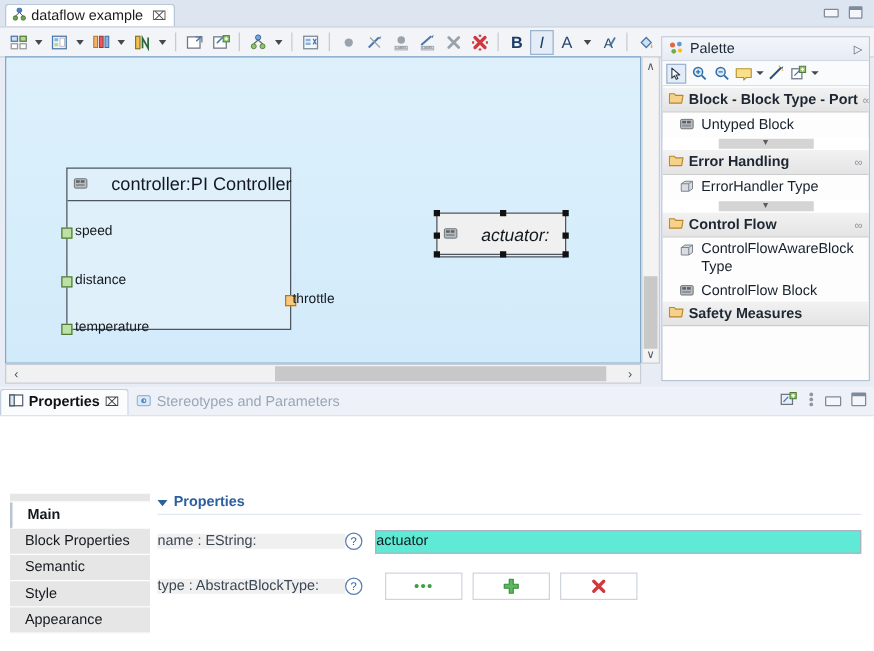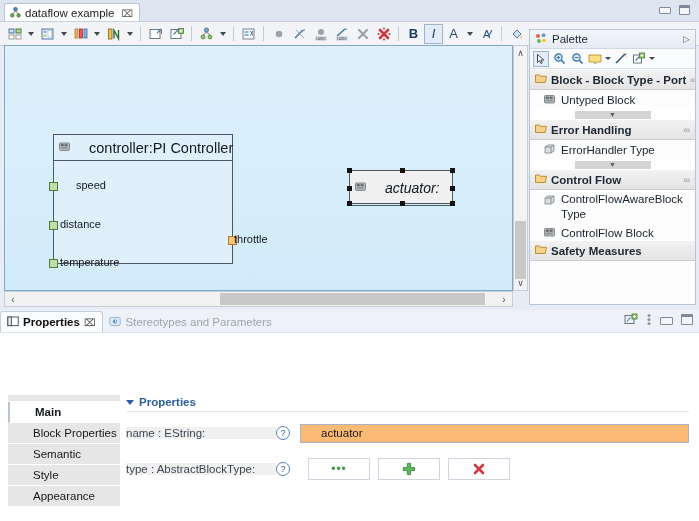--- a/index.html
+++ b/index.html
@@ -89,34 +89,34 @@
   .props-window{position:absolute;left:0;top:310px;width:699px;height:211px;background:#fbfcfe;}
   .props-tabbar{position:relative;height:22px;background:#eef2f8;display:flex;align-items:flex-end;}
   .ptab{height:20px;display:flex;align-items:center;gap:4px;padding:0 7px 0 6px;font-size:11.5px;}
   .ptab.active{background:#fbfcfe;border:1px solid #c2cede;border-bottom:none;color:#111;font-weight:bold;border-top-left-radius:3px;border-top-right-radius:3px;}
   .ptab.inactive{color:#9aa6b5;}
   .ptab .x{font-size:10px;color:#444;font-weight:normal;}
   .pv-btns{position:absolute;right:6px;top:3px;display:flex;gap:8px;align-items:center;}
 
   .props-body{position:absolute;left:0;top:22px;width:699px;height:189px;background:#fff;border-top:1px solid #dde3ec;}
   .tablist{position:absolute;left:8px;top:62px;width:112px;}
-  .vtab{height:20px;display:flex;align-items:center;padding-left:25px;font-size:11.5px;color:#14181d;
+  .vtab{height:20px;display:flex;align-items:center;padding-left:12px;font-size:11.5px;color:#14181d;
         background:#e6e6e6;border-bottom:1px solid #fff;}
   .vtab.active{background:#fff;font-weight:bold;border-left:2px solid #b9c4d3;}
   .tablist .cap{height:6px;background:#e6e6e6;border-bottom:1px solid #fff;}
 
   .form{position:absolute;left:126px;top:60px;right:10px;}
   .form-hdr{display:flex;align-items:center;gap:5px;height:18px;border-bottom:1px solid #e2e7ee;}
   .form-hdr .ft{font-size:11.5px;font-weight:bold;color:#2b5f9e;}
   .tri{width:0;height:0;border-left:4px solid transparent;border-right:4px solid transparent;border-top:5px solid #2b5f9e;}
   .frow{display:flex;align-items:center;height:30px;margin-top:6px;}
   .flabel{width:150px;font-size:11.5px;color:#3b4654;background:#f0f0f0;}
   .help{width:14px;height:14px;border:1px solid #5a7fb0;border-radius:50%;color:#2b5f9e;font-size:9px;display:flex;align-items:center;justify-content:center;margin-right:10px;box-sizing:border-box;}
-  .txtin{flex:1;height:19px;border:1px solid #a8b4c4;background:#fdba74;font-size:11.5px;color:#14181d;
-         padding:0 20px;box-sizing:border-box;line-height:17px;font-family:"Liberation Sans",sans-serif;}
+  .txtin{flex:1;height:19px;border:1px solid #a8b4c4;background:#5eead4;font-size:11.5px;color:#14181d;
+         padding:0 0;box-sizing:border-box;line-height:17px;font-family:"Liberation Sans",sans-serif;}
   .novalue{flex:1;font-size:11.5px;color:#14181d;}
   .fbtn{width:62px;height:22px;border:1px solid #cfd5de;background:#fff;display:flex;align-items:center;justify-content:center;margin-left:8px;box-sizing:border-box;}
 </style>
 </head>
 <body>
 
 <div class="app">
 
   <div class="editor-window">
 
@@ -291,21 +291,21 @@
                 <rect x="1.5" y="3" width="10" height="7.5" rx="1" fill="#b9bcbf" stroke="#6d7479" stroke-width=".8"></rect>
                 <rect x="2.8" y="4.2" width="3" height="2" fill="#5c6166"></rect>
                 <rect x="6.6" y="4.2" width="3" height="2" fill="#5c6166"></rect>
                 <rect x="2.8" y="7.2" width="6.8" height="1.6" fill="#8b9095"></rect>
               </svg>
             </span>
             <span class="blk-title">controller:PI Controller</span>
           </div>
 
           <div class="port in" style="left:-5px;top:47px;"></div>
-          <span class="portlabel" style="left:22px;top:44px;">speed</span>
+          <span class="portlabel" style="left:6px;top:44px;">speed</span>
           <div class="port in" style="left:-5px;top:86px;"></div>
           <span class="portlabel" style="left:6px;top:83px;">distance</span>
           <div class="port in" style="left:-5px;top:124px;"></div>
           <span class="portlabel" style="left:6px;top:121px;">temperature</span>
           <div class="port out" style="right:-5px;top:101px;"></div>
           <span class="portlabel" style="left:180px;top:98px;">throttle</span>
         </div>
 
         <div class="blk" id="actuator-block">
           <div class="blk-hdr">

